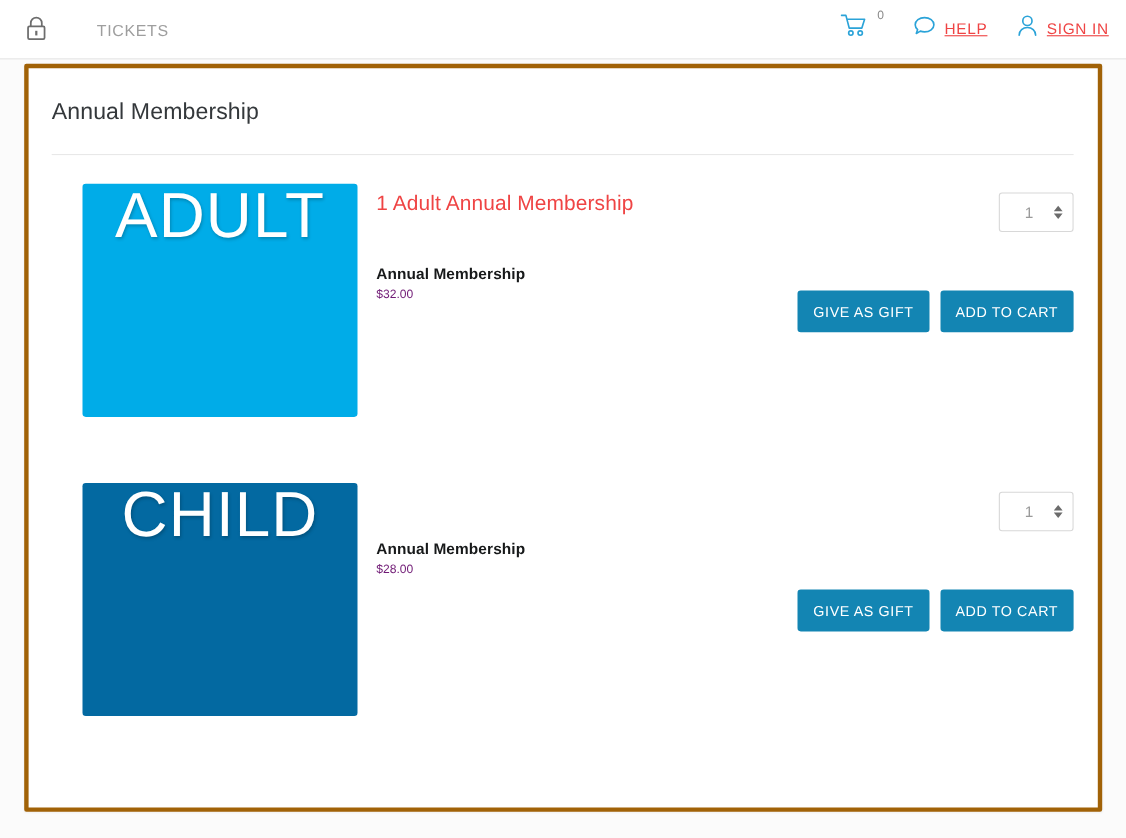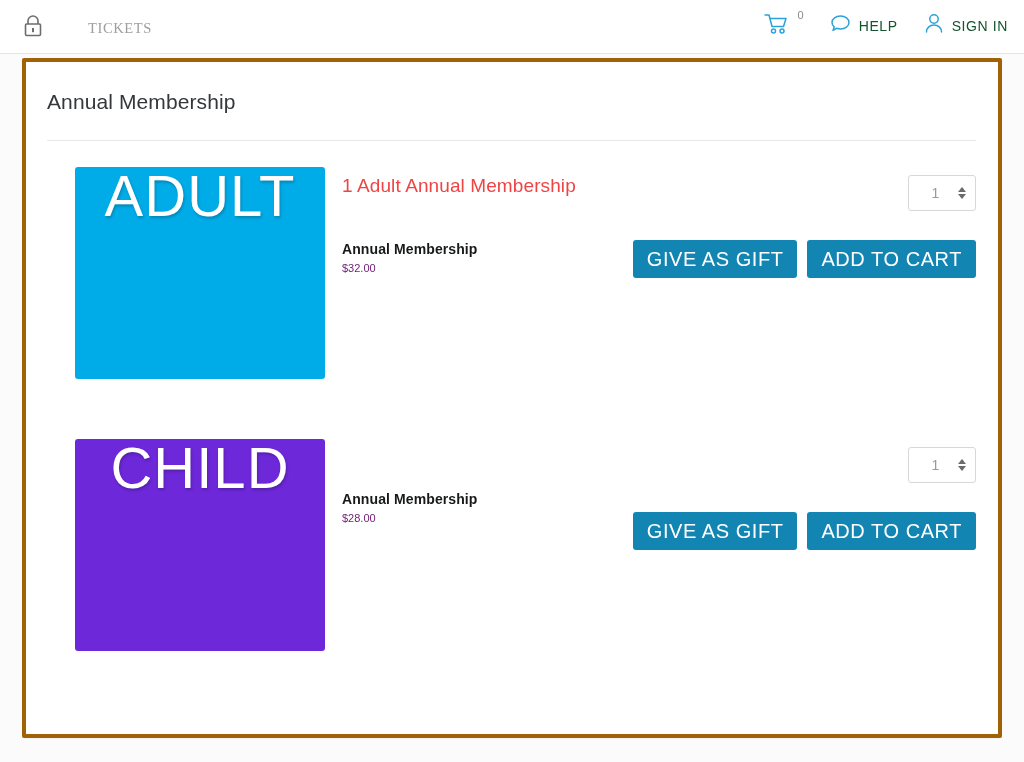--- a/index.html
+++ b/index.html
@@ -41,21 +41,20 @@
     font-size: 14.5px;
     letter-spacing: 0.6px;
     color: #9e9e9e;
     padding: 0 14px 16px 14px;
     display: flex;
     align-items: flex-end;
     height: 100%;
     cursor: pointer;
     white-space: nowrap;
     user-select: none;
-    font-family: Liberation Serif, serif;
   }
   .nav-tab.active {
     color: #1c1c1c;
     font-weight: bold;
   }
   .nav-tab.active::after {
     content: "";
     position: absolute;
     left: 8px;
     right: 8px;
@@ -74,21 +73,22 @@
   .hr-item {
     display: flex;
     align-items: center;
     gap: 8px;
     cursor: pointer;
     user-select: none;
   }
   .hr-label {
     font-size: 14px;
     letter-spacing: 0.6px;
-    color: #14532d;
+    color: #ef4444;
+    text-decoration: underline;
   }
   .cart-wrap {
     position: relative;
     display: flex;
     align-items: flex-start;
   }
   .cart-badge {
     font-size: 11px;
     color: #8a8a8a;
     margin-left: 1px;
@@ -212,27 +212,28 @@
   .btn-row {
     display: flex;
     gap: 10px;
     margin-top: 29px;
   }
   .btn {
     background: #1385b3;
     color: #ffffff;
     border: none;
     border-radius: 3px;
-    font-size: 20px;
+    font-size: 13px;
     letter-spacing: 0.55px;
     padding: 0 14px;
     height: 38px;
     cursor: pointer;
     font-family: "Liberation Sans", sans-serif;
     white-space: nowrap;
+    margin-top: 24px;
   }
 </style>
 </head>
 <body>
 
 <div class="header">
 
   <span class="lock-icon">
     <svg width="22" height="24" viewBox="0 0 22 24">
       <path d="M6 10 V7 a5 5 0 0 1 10 0 V10" fill="none" stroke="#6d6d6d" stroke-width="1.6"></path>
@@ -305,21 +306,21 @@
         </span>
       </div>
       <div class="btn-row">
         <button class="btn">GIVE AS GIFT</button>
         <button class="btn">ADD TO CART</button>
       </div>
     </div>
   </div>
 
   <div class="product-row second">
-    <div class="product-img" style="background:#6d28d9">
+    <div class="product-img" style="background:#0369a1">
       <span class="product-img-text">CHILD</span>
     </div>
     <div class="product-mid">
       <div class="product-sub">Annual Membership</div>
       <div class="product-price">$28.00</div>
     </div>
     <div class="product-right">
       <div class="qty-input">
         <span class="qty-value">1</span>
         <span class="qty-spinner">

